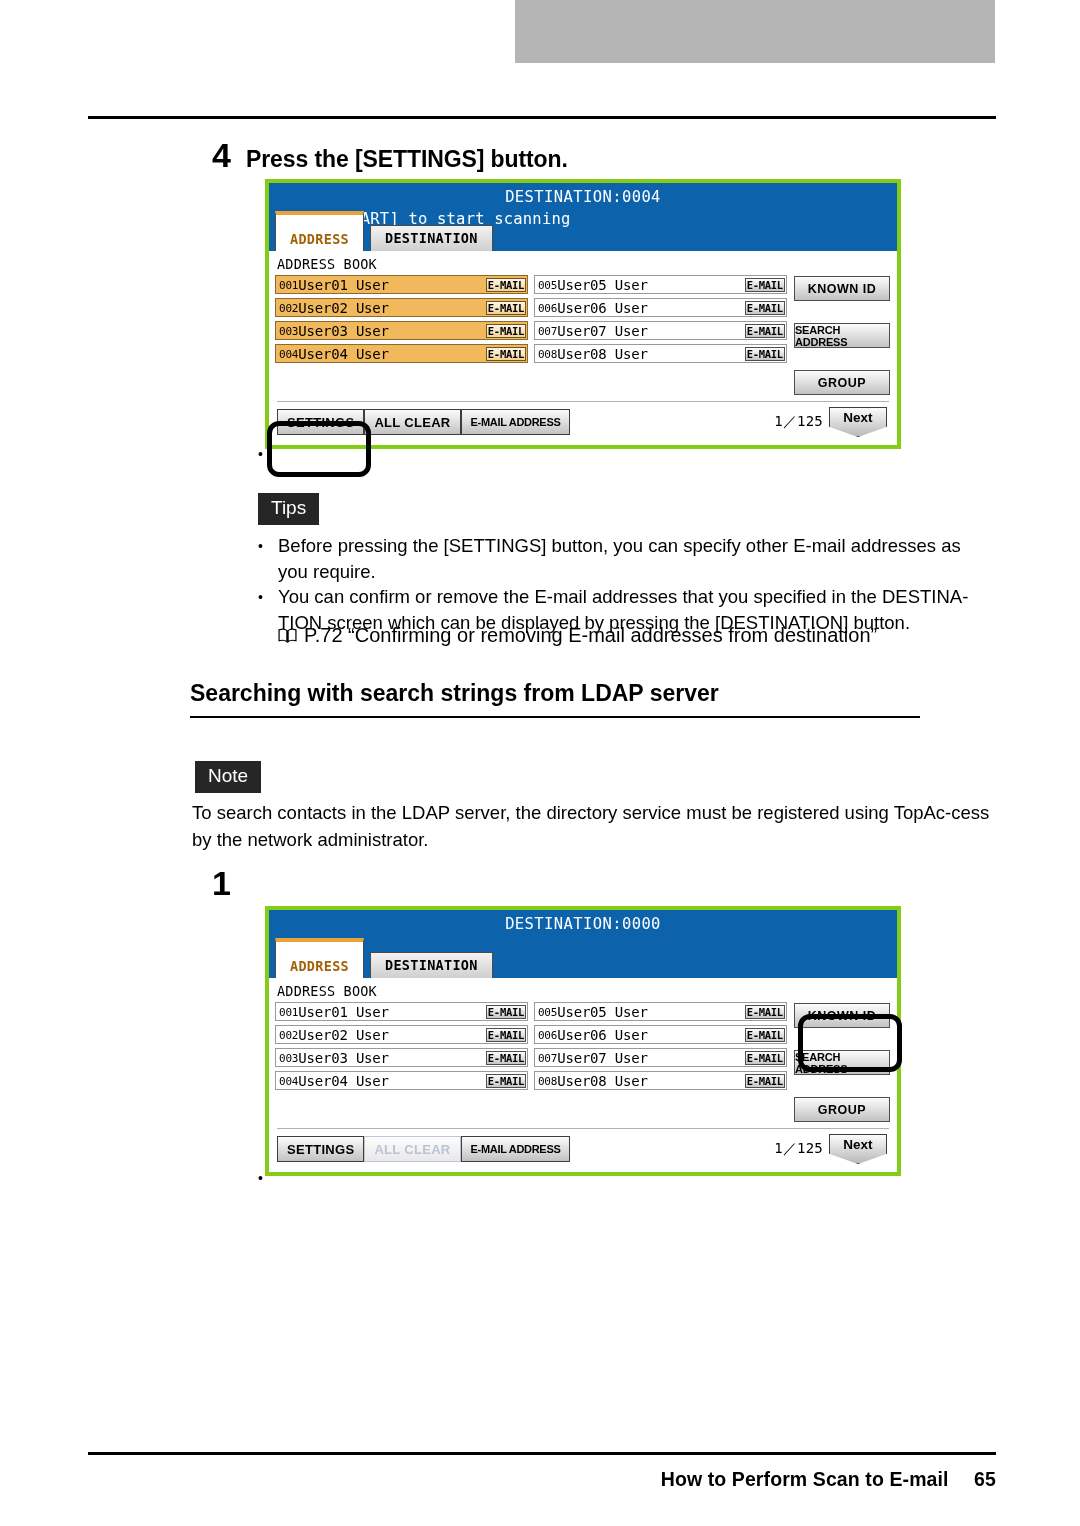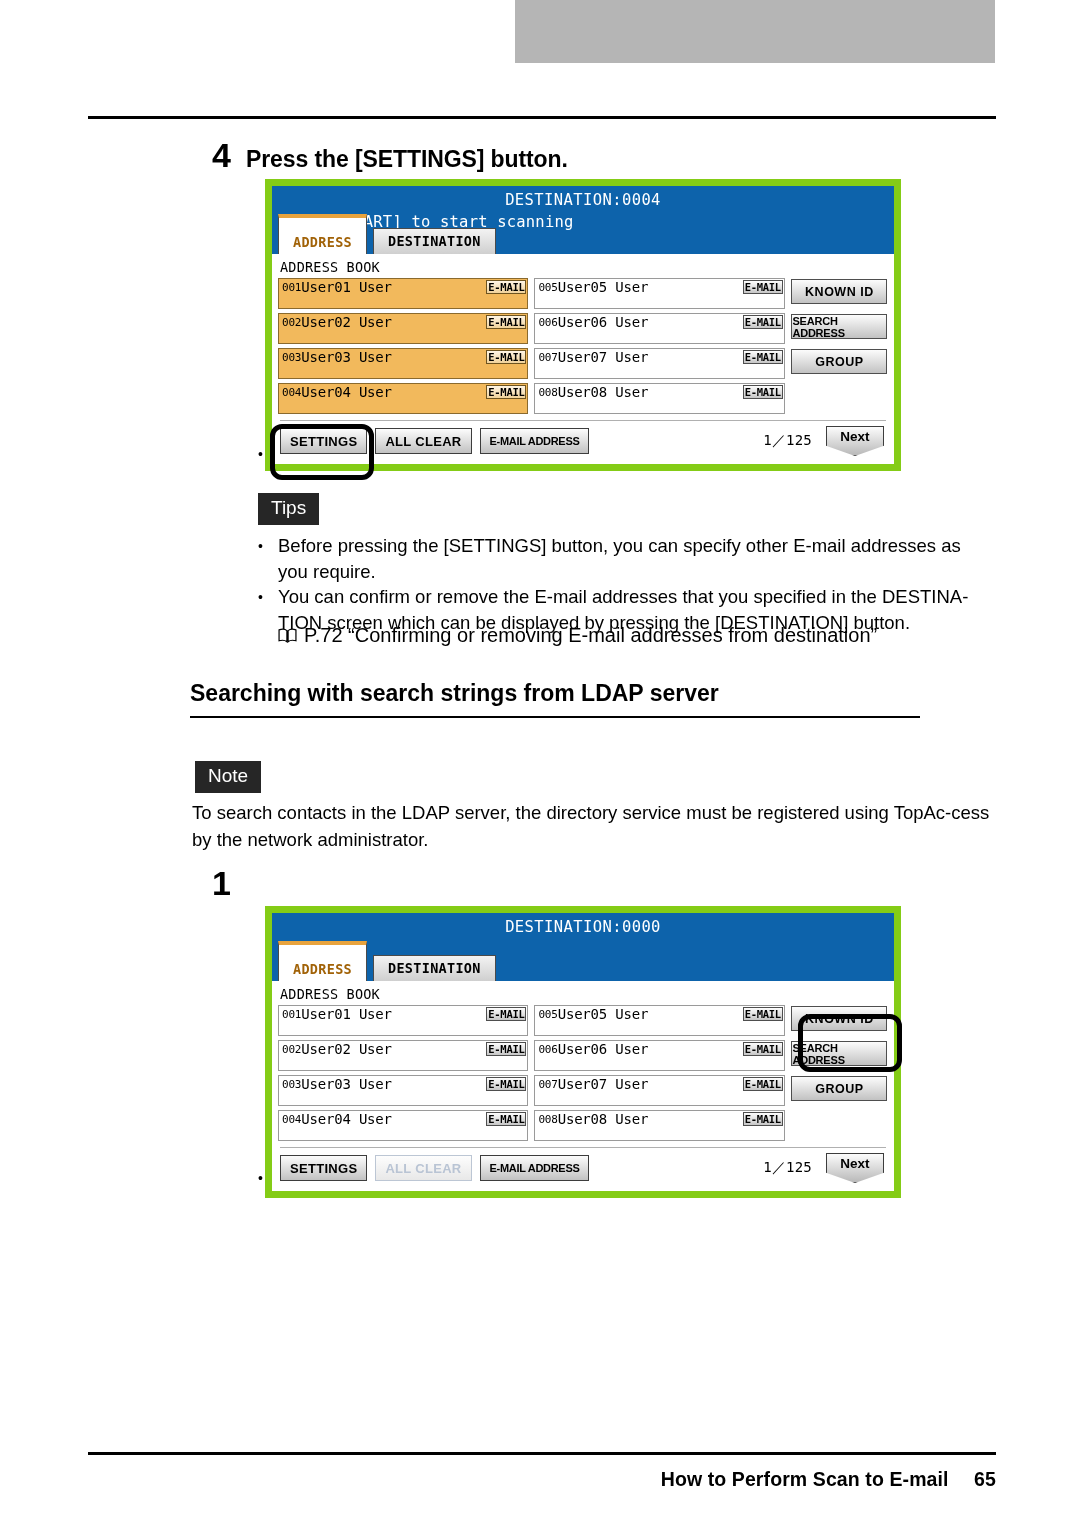--- a/index.html
+++ b/index.html
@@ -117,21 +117,21 @@
   .book-icon {
     width: 19px; height: 15px;
     margin-right: 7px;
     flex: none;
   }
 
   
   .lcd {
     position: absolute;
     width: 636px;
-    border: 7px solid #84cc16;
+    border: 4px solid #84cc16;
     background: #ffffff;
     box-sizing: border-box;
     font-family: "DejaVu Sans Mono", monospace;
   }
   #panel-1 { left: 265px; top: 179px; }
   #panel-2 { left: 265px; top: 906px; }
 
   .lcd-top {
     background: #0d63ab;
     height: 68px;
@@ -195,22 +195,22 @@
     gap: 6px;
   }
   .col {
     display: flex;
     flex-direction: column;
     gap: 4px;
     width: 268px;
   }
   .entry {
     display: flex;
-    align-items: flex-start;
-    height: 31px;
+    align-items: flex-end;
+    height: 19px;
     border: 1px solid #9a9a9a;
     background: #ffffff;
     box-sizing: border-box;
   }
   .entry.selected {
     background: #f2b95c;
     border-color: #8a6a2e;
   }
   .entry .name {
     flex: 1;
@@ -246,21 +246,21 @@
   .entry.selected .btn-email {
     background: linear-gradient(#fff6e6, #f0d29a);
     border-color: #6d5420;
   }
 
   .side-col {
     width: 104px;
     display: flex;
     flex-direction: column;
     align-items: center;
-    gap: 10px;
+    gap: 22px;
     padding-top: 1px;
     position: relative;
   }
   .side-btn {
     width: 96px;
     height: 25px;
     display: flex;
     align-items: center;
     justify-content: center;
     font-size: 12.5px;
@@ -277,21 +277,20 @@
   .lcd-sep {
     height: 1px;
     background: #b0b0b0;
     margin: 6px 2px 0 2px;
   }
 
   .lcd-bottom {
     display: flex;
     align-items: center;
     padding: 5px 2px 2px 2px;
-    gap: 8px;
     position: relative;
   }
   .bbtn {
     height: 26px;
     display: flex;
     align-items: center;
     justify-content: center;
     padding: 0 9px;
     font-size: 13px;
     font-weight: bold;

